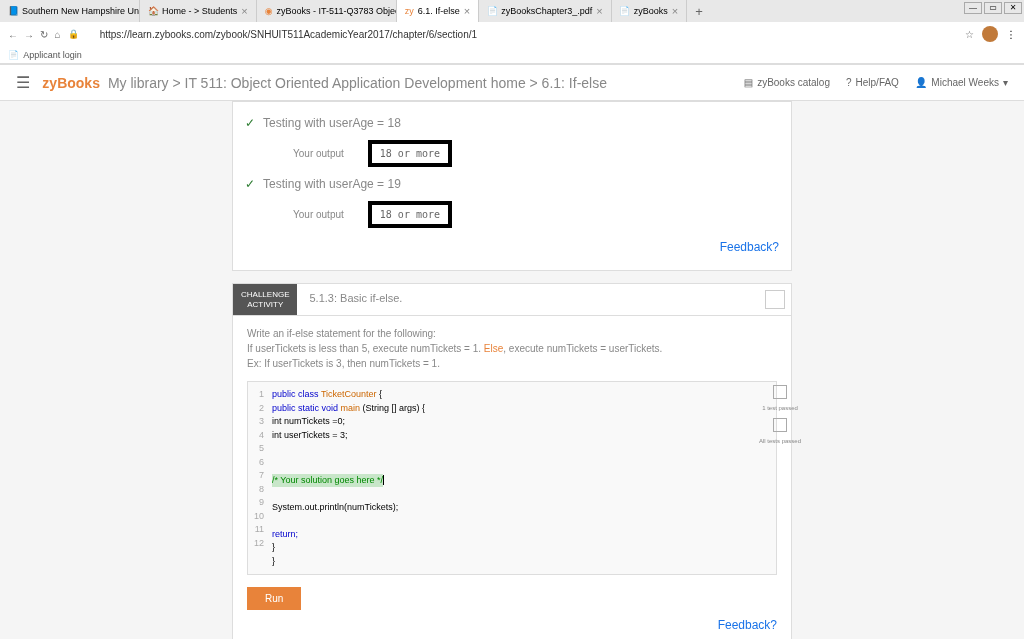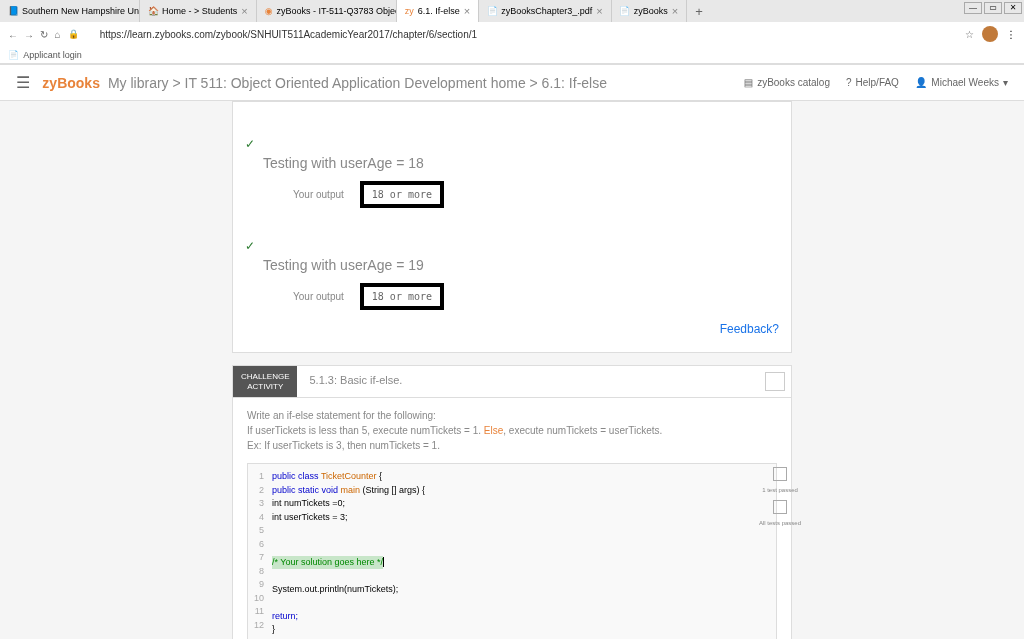--- a/index.html
+++ b/index.html
@@ -32,22 +32,22 @@
     .breadcrumb { color: #888; font-size: 14px; }
     .header-right { margin-left: auto; display: flex; gap: 16px; align-items: center; color: #666; }
     .header-link { display: flex; align-items: center; gap: 4px; font-size: 10px; }
     
     .content-area { display: flex; justify-content: center; padding: 0 16px; height: calc(100% - 100px); overflow-y: auto; }
     .main-column { width: 560px; }
     
     .test-block { background: #fff; border: 1px solid #ddd; padding: 8px 12px; }
     .test-row { display: flex; align-items: center; padding: 6px 0; gap: 8px; }
     .checkmark { color: #2e7d32; font-size: 12px; }
-    .test-label { color: #888; font-size: 14px; margin-top: 39px; }
-    .output-row { display: flex; align-items: center; gap: 16px; padding: 4px 0 4px 48px; }
+    .test-label { color: #888; font-size: 12px; }
+    .output-row { display: flex; align-items: center; gap: 24px; padding: 4px 0 4px 48px; }
     .output-label { color: #888; font-size: 10px; }
     .output-box { border: 4px solid #000000; padding: 4px 8px; font-family: monospace; font-size: 10px; color: #666; }
     .feedback-link { text-align: right; color: #1a73e8; font-size: 12px; padding: 8px 0; }
     
     .challenge-box { background: #fff; border: 1px solid #ddd; margin-top: 12px; }
     .challenge-header { display: flex; align-items: stretch; border-bottom: 1px solid #ddd; }
     .challenge-badge { background: #555; color: #fff; font-size: 8px; padding: 6px 8px; text-align: center; line-height: 1.2; }
     .challenge-title { padding: 8px 12px; color: #888; font-size: 11px; flex: 1; }
     .challenge-status { width: 20px; border: 1px solid #ccc; margin: 6px; }
     

